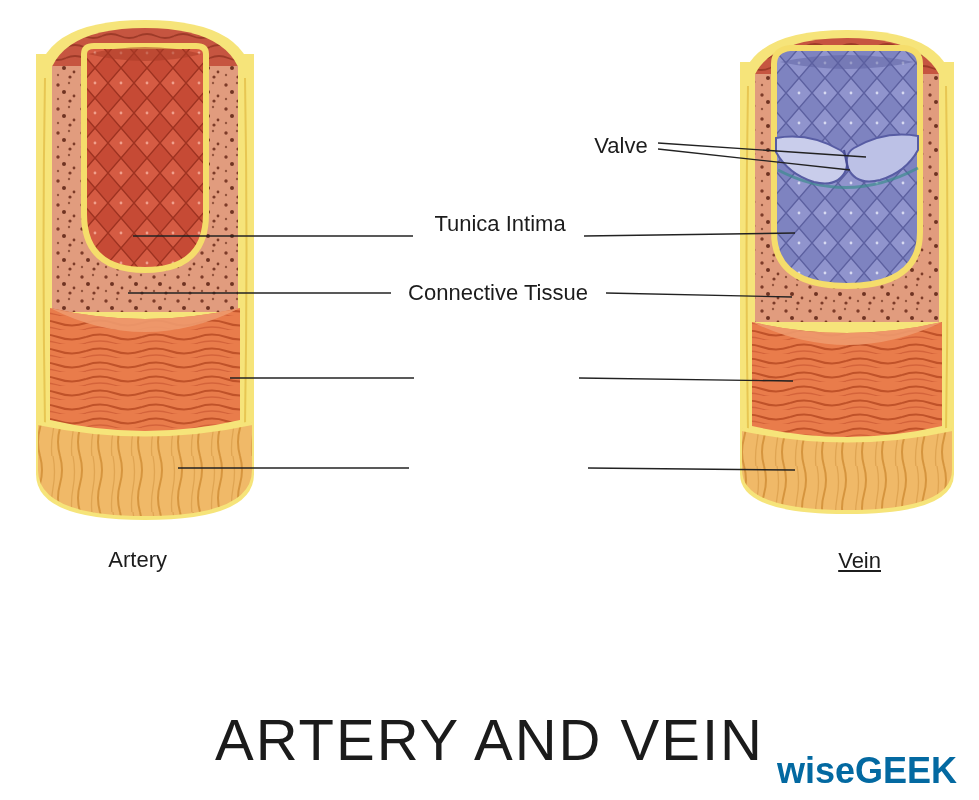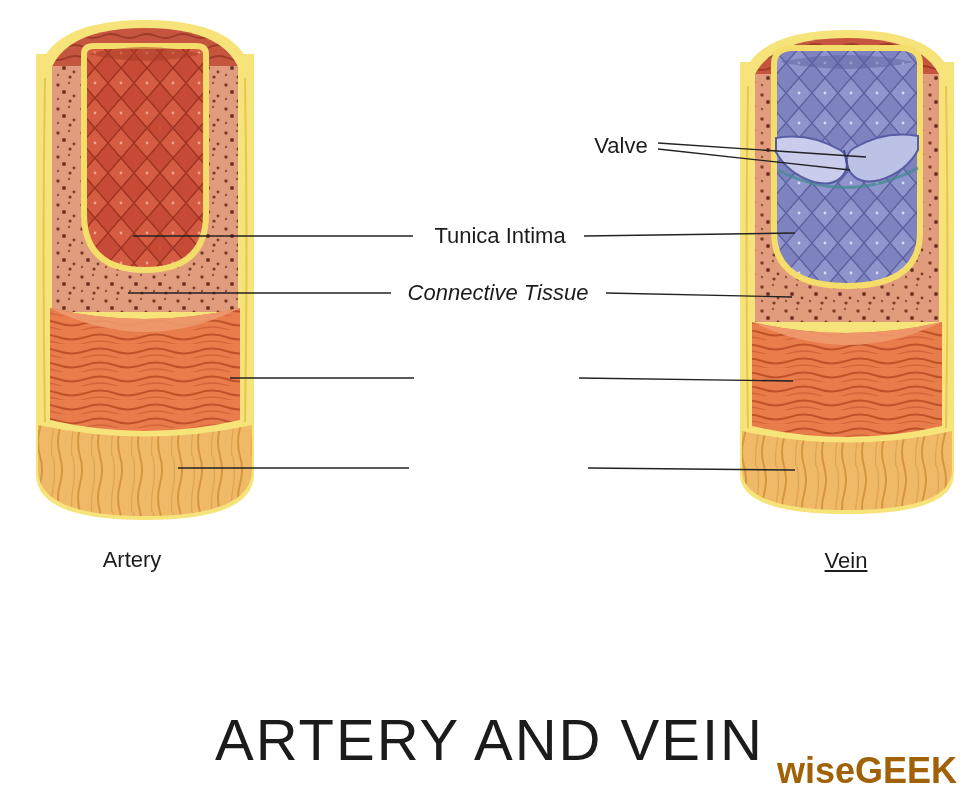--- a/index.html
+++ b/index.html
@@ -8,29 +8,29 @@
     overflow:hidden;font-family:"Liberation Sans",sans-serif;
   }
   .illustration{position:absolute;}
   .lines-overlay{position:absolute;left:0;top:0;pointer-events:none;}
   .diagram-label{
     position:absolute;font-size:22px;color:#1c1c1c;line-height:24px;
     text-align:center;white-space:nowrap;
   }
   .part-name{
     position:absolute;font-size:22px;color:#1c1c1c;line-height:24px;
-    text-align:center;white-space:nowrap;
+    text-align:right;white-space:nowrap;
   }
   .main-title{
     position:absolute;left:0;top:706px;width:979px;text-align:center;
     font-size:58px;letter-spacing:2px;color:#1b1b1b;font-weight:400;
   }
   .watermark{
     position:absolute;right:22px;top:750px;font-size:36px;font-weight:bold;
-    color:#a16207;letter-spacing:0;
+    color:#0369a1;letter-spacing:0;
   }
 </style>
 </head>
 <body>
 
 <div class="canvas">
 
   <svg width="0" height="0" style="position:absolute" aria-hidden="true">
     <defs>
       <pattern id="speckle" width="24" height="24" patternUnits="userSpaceOnUse">
@@ -144,22 +144,22 @@
       <line x1="391" y1="293" x2="128" y2="293"></line>
       <line x1="606" y1="293" x2="792" y2="297"></line>
       <line x1="414" y1="378" x2="230" y2="378"></line>
       <line x1="579" y1="378" x2="793" y2="381"></line>
       <line x1="409" y1="468" x2="178" y2="468"></line>
       <line x1="588" y1="468" x2="795" y2="470"></line>
     </g>
   </svg>
 
   <div class="diagram-label" style="left:588px;top:134px;width:66px;">Valve</div>
-  <div class="diagram-label" style="left:415px;top:224px;width:170px;">Tunica Intima</div>
-  <div class="diagram-label" style="left:388px;top:281px;width:220px;font-style:italic;">Connective Tissue</div>
+  <div class="diagram-label" style="left:415px;top:212px;width:170px;">Tunica Intima</div>
+  <div class="diagram-label" style="left:388px;top:281px;width:220px;">Connective Tissue</div>
 
   <div class="part-name" style="left:97px;top:548px;width:70px;">Artery</div>
   <div class="part-name" style="left:811px;top:549px;width:70px;text-decoration:underline;">Vein</div>
 
   <div class="main-title">ARTERY AND VEIN</div>
   <div class="watermark">wiseGEEK</div>
 
 </div>
 
 </body></html>

